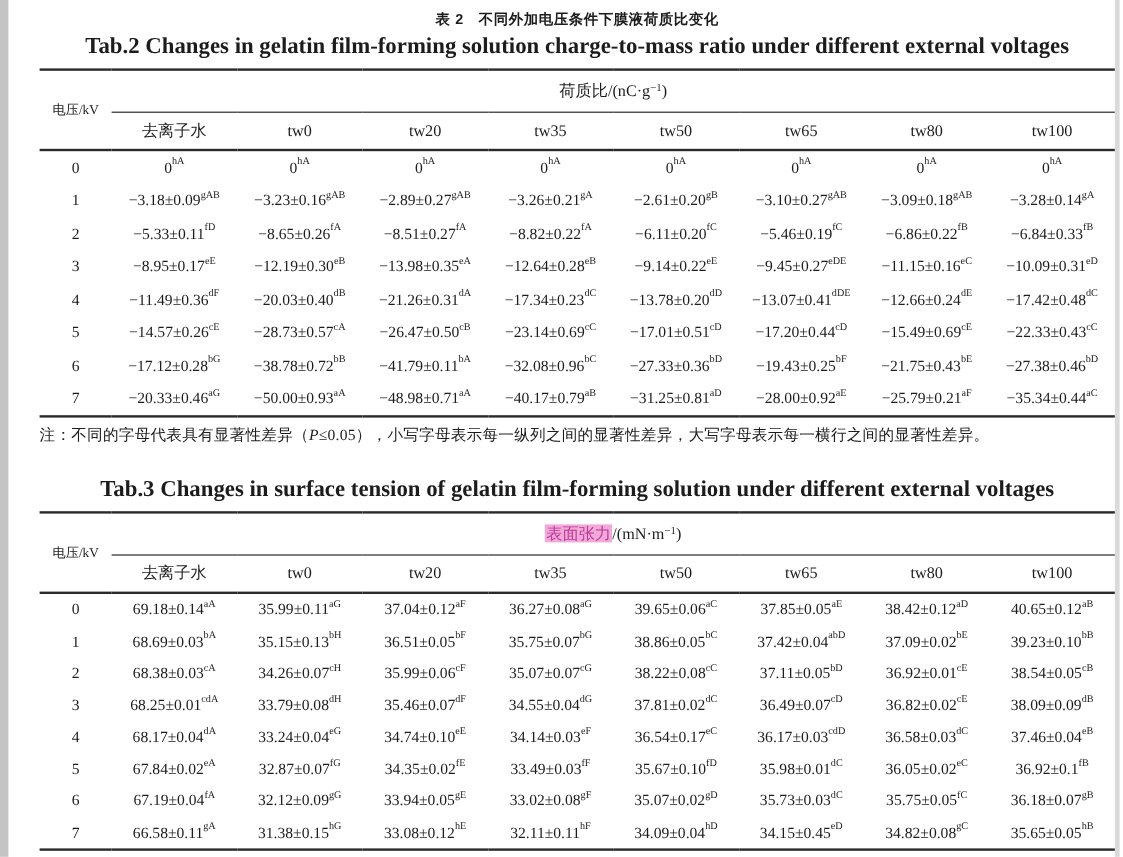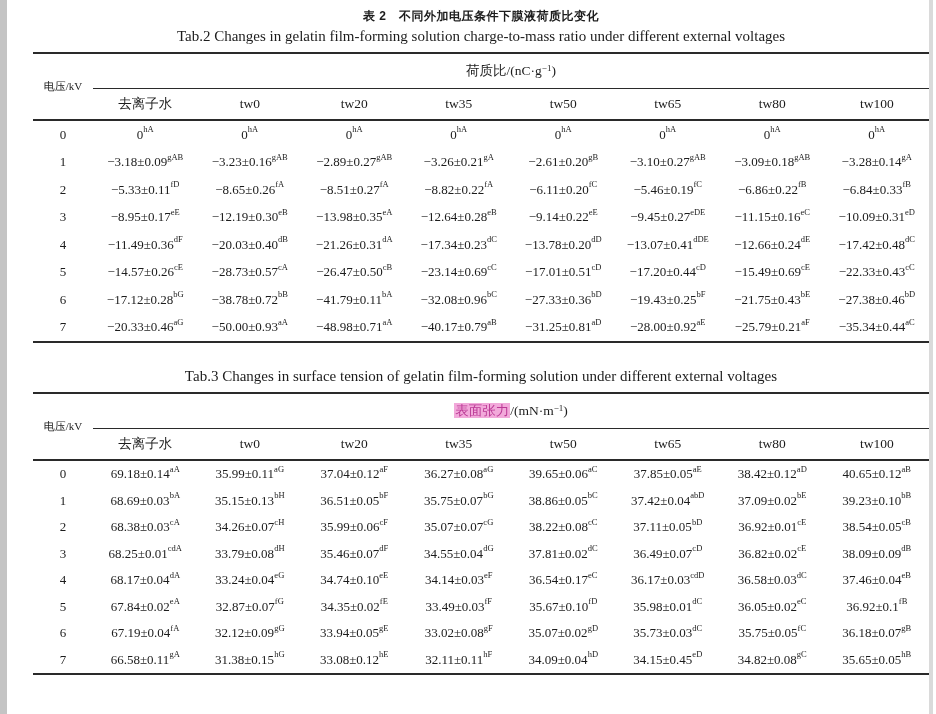--- a/index.html
+++ b/index.html
@@ -7,21 +7,21 @@
     width:936px; height:714px; background:#ffffff; position:relative;
     font-family:"Liberation Serif","DejaVu Serif",serif; color:#1c1c1c;
     overflow:hidden;
   }
   .edge-left  { position:absolute; left:0; top:0; width:7px; height:714px; background:#c4c4c4; }
   .edge-right { position:absolute; left:929px; top:0; width:4px; height:714px; background:#dadada; }
   .content { position:absolute; left:33px; top:4px; width:896px; }
 
   .title-cn { text-align:center; font-weight:bold; font-size:12px; margin-top:4px;
               font-family:"Liberation Sans","DejaVu Sans",sans-serif; letter-spacing:0.5px; }
-  .title-en { text-align:center; font-weight:normal; font-size:15px; margin:3px 0 7px 0; }
+  .title-en { text-align:center; font-weight:bold; font-size:19px; margin:3px 0 7px 0; }
 
   table { border-collapse:collapse; width:100%; table-layout:fixed;
           border-top:2.5px solid #2a2a2a; border-bottom:2px solid #2a2a2a; }
   col.vcol { width:60px; }
   thead th { font-weight:normal; font-size:13.5px; }
   th.volt-head { vertical-align:middle; font-size:11px; }
   th.group-head { border-bottom:1px solid #2a2a2a; height:32px; vertical-align:middle; }
   tr.sub-row th { height:28px; vertical-align:middle; }
   tbody { border-top:2px solid #2a2a2a; }
   td { text-align:center; font-size:13px; padding:0; white-space:nowrap; }
@@ -164,20 +164,23 @@
           <td>−48.98±0.71<sup>aA</sup></td>
           <td>−40.17±0.79<sup>aB</sup></td>
           <td>−31.25±0.81<sup>aD</sup></td>
           <td>−28.00±0.92<sup>aE</sup></td>
           <td>−25.79±0.21<sup>aF</sup></td>
           <td>−35.34±0.44<sup>aC</sup></td>
         </tr>
       </tbody>
   </table>
 
+  <div class="note">
+    <span>注：不同的字母代表具有显著性差异（</span><span class="p-ital">P</span><span>≤0.05），小写字母表示每一纵列之间的显著性差异，大写字母表示每一横行之间的显著性差异。</span>
+  </div>
 
   <div class="gap"></div>
 
   <div class="title-en">Tab.3 Changes in surface tension of gelatin film-forming solution under different external voltages</div>
 
   <table id="t3">
     <colgroup>
         <col class="vcol">
         <col>
         <col>

